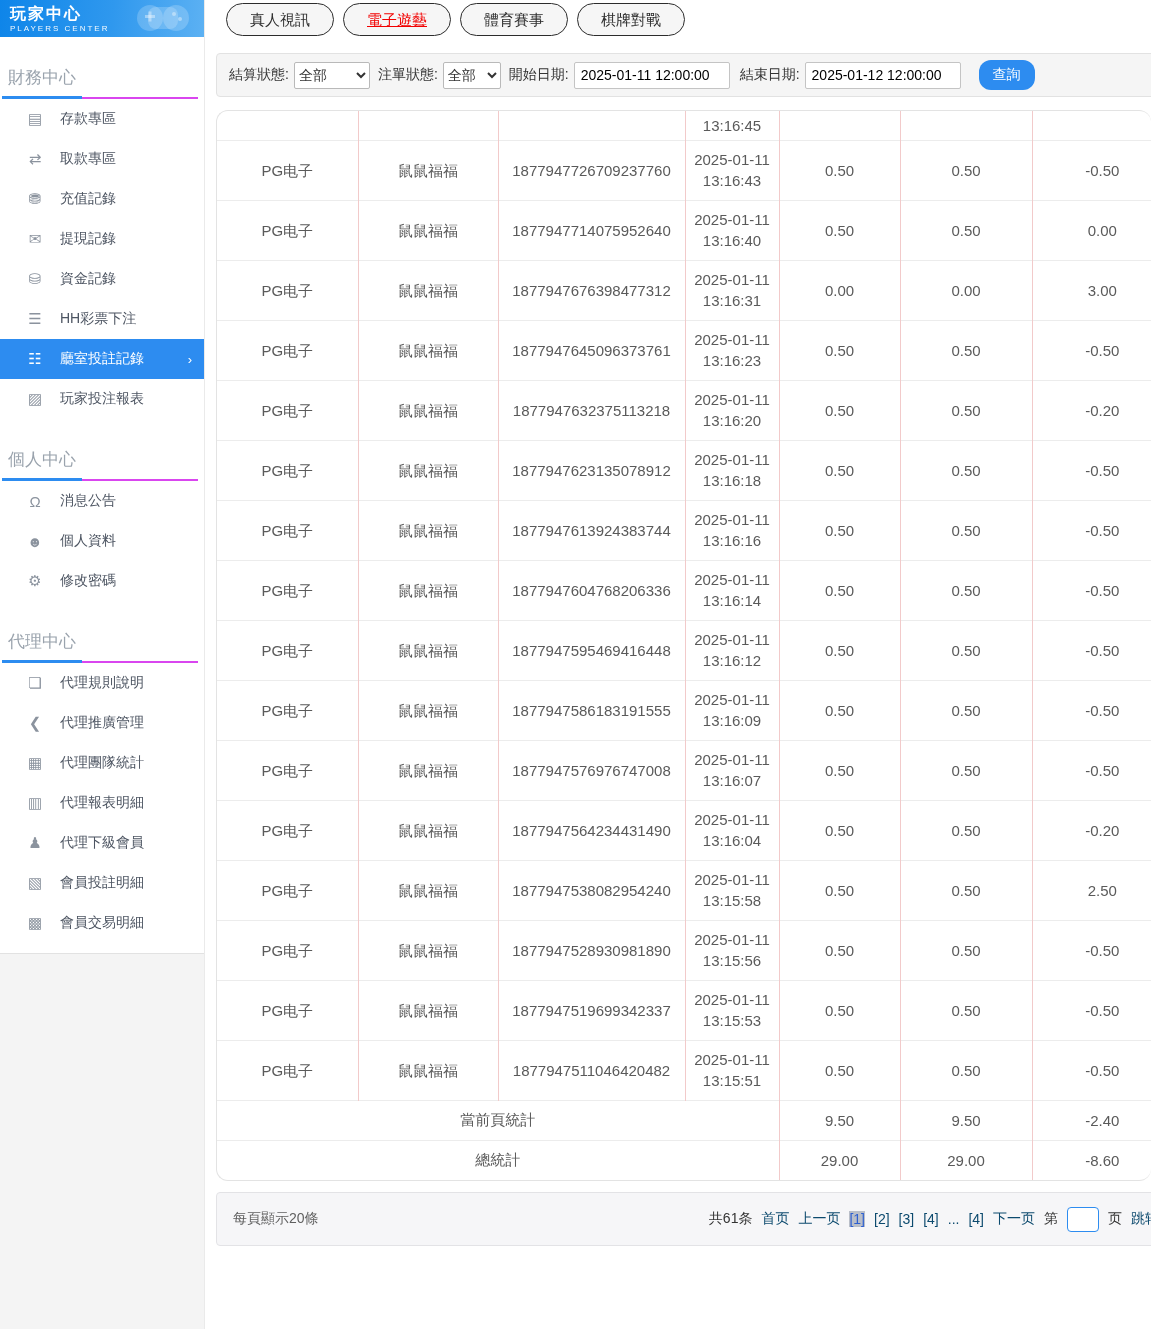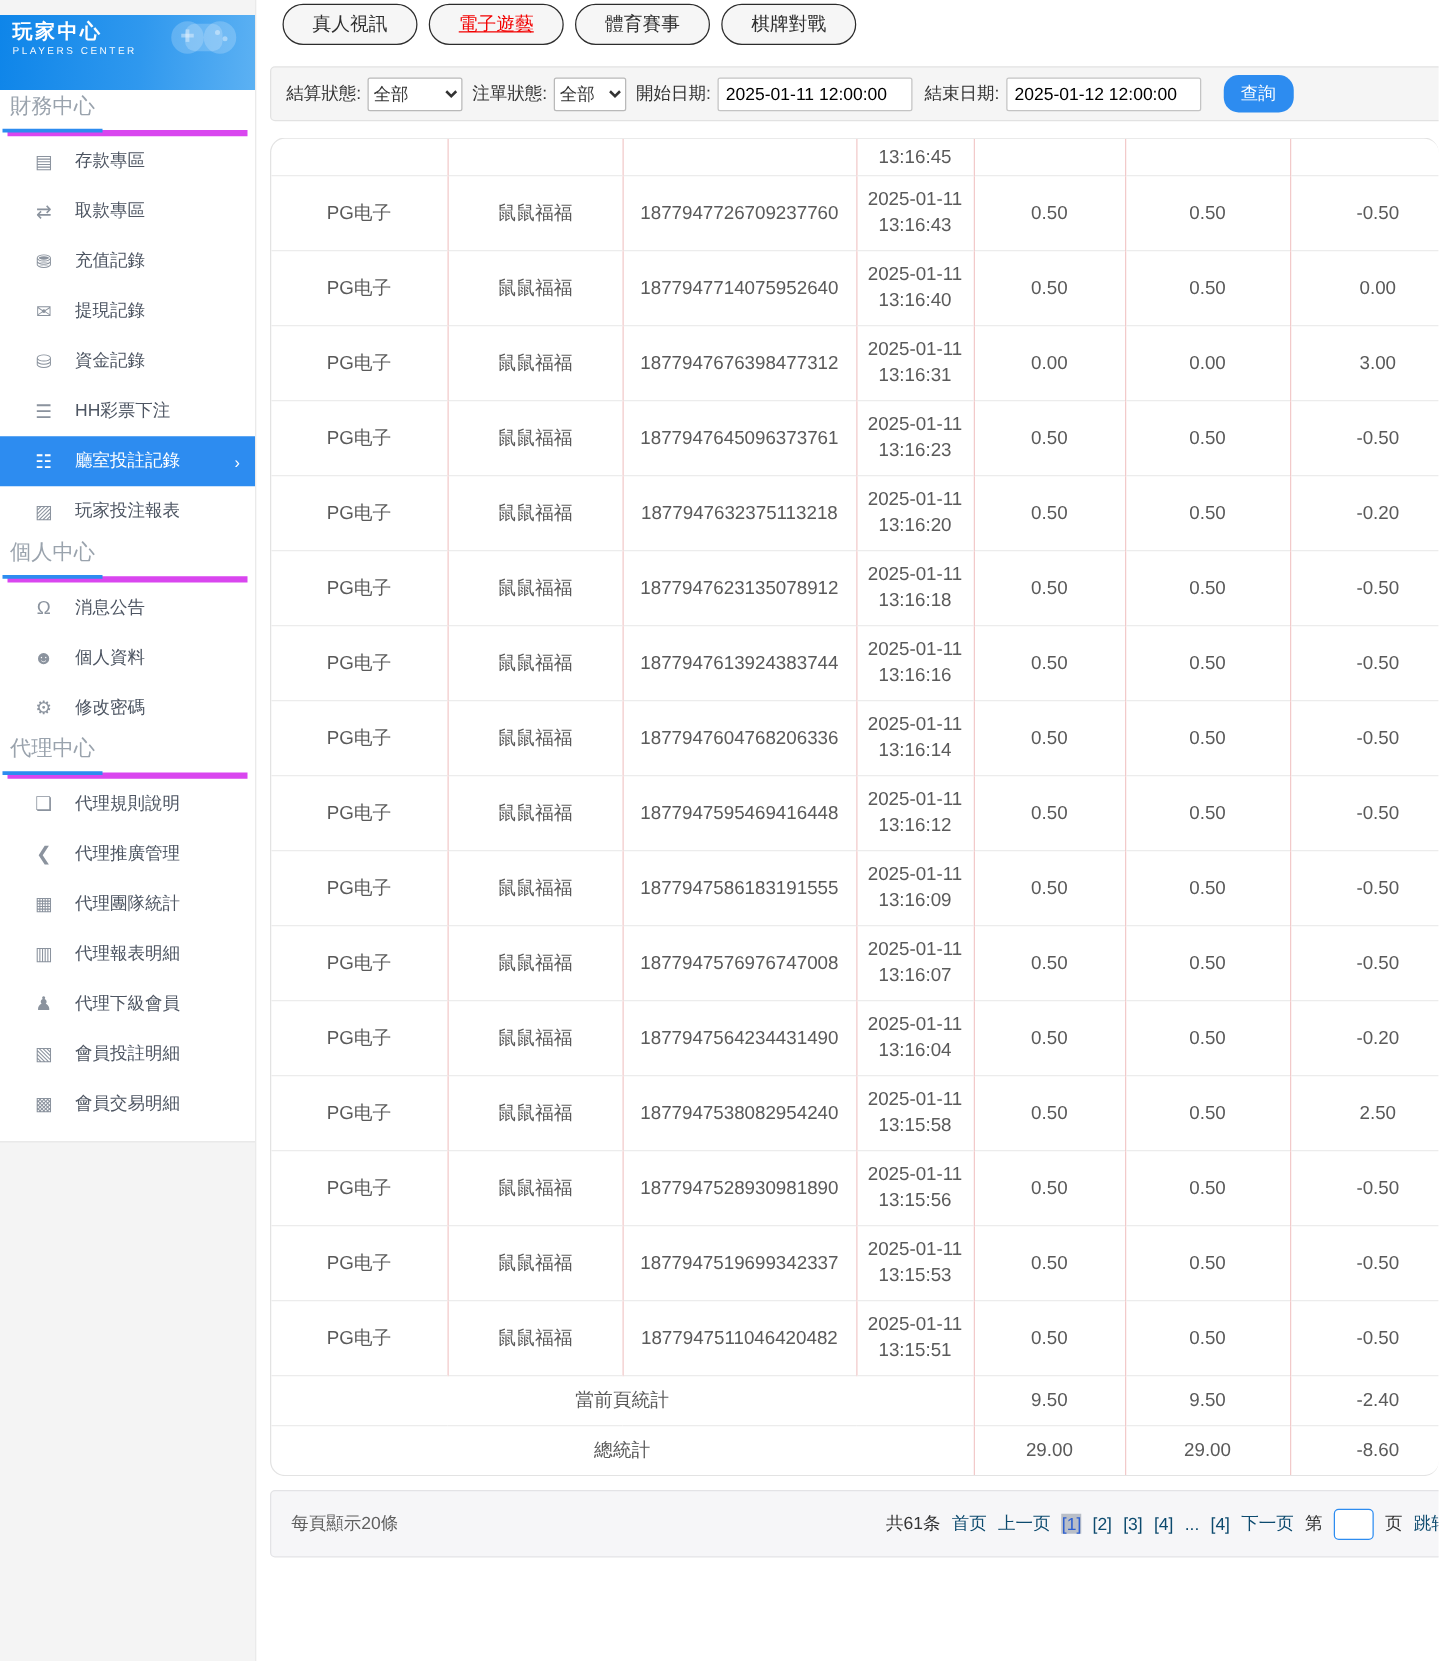--- a/index.html
+++ b/index.html
@@ -4,28 +4,28 @@
 <style>
   * { margin:0; padding:0; box-sizing:border-box; }
   html,body { width:1151px; height:1329px; }
   body {
     position:relative; overflow:hidden; background:#fff;
     font-family:"Liberation Sans","DejaVu Sans",sans-serif; color:#333;
   }
   
   .sidebar { position:absolute; left:0; top:0; width:205px; height:1329px;
     background:#f4f4f4; border-right:1px solid #eaeaea; display:flex; flex-direction:column; }
-  .sidebar-header { flex:none; height:60px; padding:4px 11px 0 10px; color:#fff; position:relative;
-    background:linear-gradient(95deg,#0e85e9 0%,#2f98ee 55%,#5cb1f3 100%); overflow:hidden;margin-top:12px; }
+  .sidebar-header { flex:none; height:37px; padding:4px 11px 0 10px; color:#fff; position:relative;
+    background:linear-gradient(95deg,#0e85e9 0%,#2f98ee 55%,#5cb1f3 100%); overflow:hidden; }
   .s-title { font-size:16px; font-weight:bold; letter-spacing:2px; line-height:20px; }
   .s-sub   { font-size:8px; letter-spacing:2px; opacity:.95; }
   .pad-decor { position:absolute; right:10px; top:2px; opacity:.9; }
   .sidebar-menu { background:#fff; border-bottom:1px solid #e2e2e2; padding-bottom:10px; }
-  .section-title { margin:0 6px; padding:1px 2px 8px; font-size:17px; color:#9aa3ad;
-    border-bottom:5px solid #d946ef; position:relative; }
+  .section-title { margin:0 6px; padding:29px 2px 8px; font-size:17px; color:#9aa3ad;
+    border-bottom:2px solid #d946ef; position:relative; }
   .section-title::after { content:""; position:absolute; left:-4px; bottom:-2px;
     width:80px; height:3px; background:#2d8cf0; }
   .menu-item { display:flex; align-items:center; height:40px; padding-left:26px;
     font-size:14px; color:#4d5562; cursor:pointer; position:relative; }
   .mi-icon { width:18px; margin-right:16px; color:#8b939e; font-size:15px; text-align:center; flex:none; }
   .menu-item.active { background:#2d8cf0; color:#fff; }
   .menu-item.active .mi-icon { color:#fff; }
   .menu-item .chev { position:absolute; right:12px; color:#fff; font-size:13px; display:none; }
   .menu-item.active .chev { display:block; }
   

